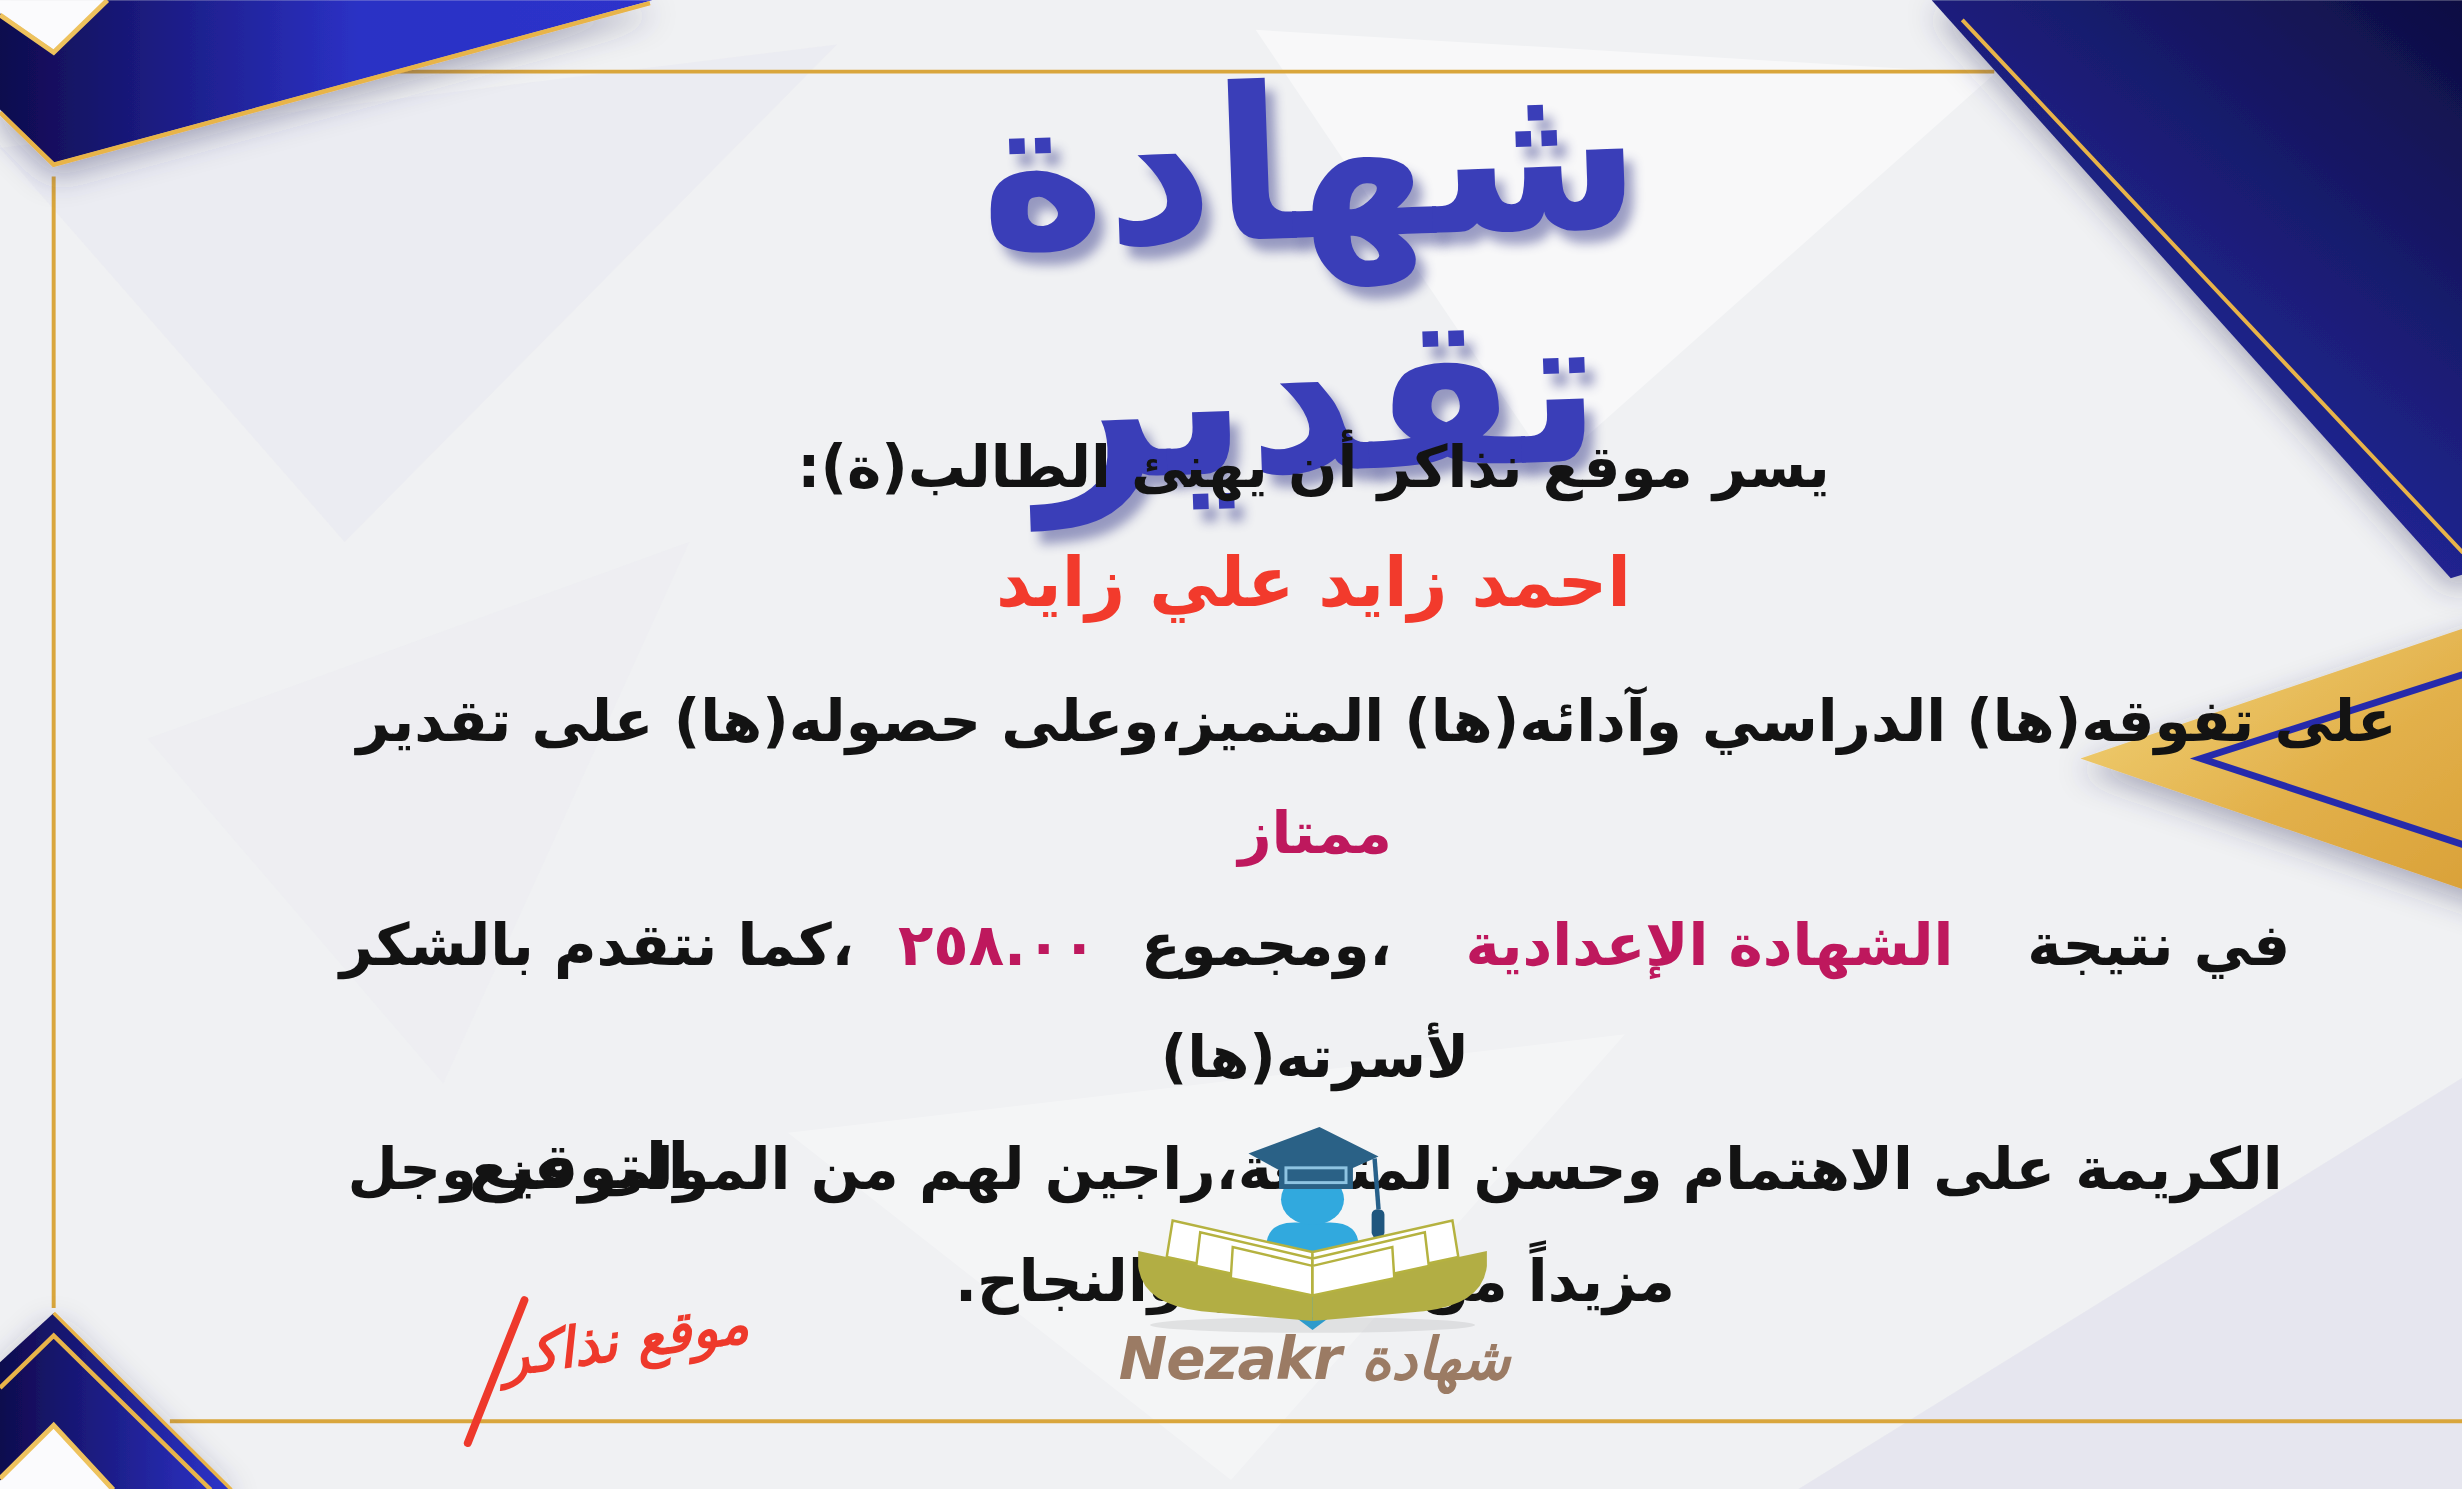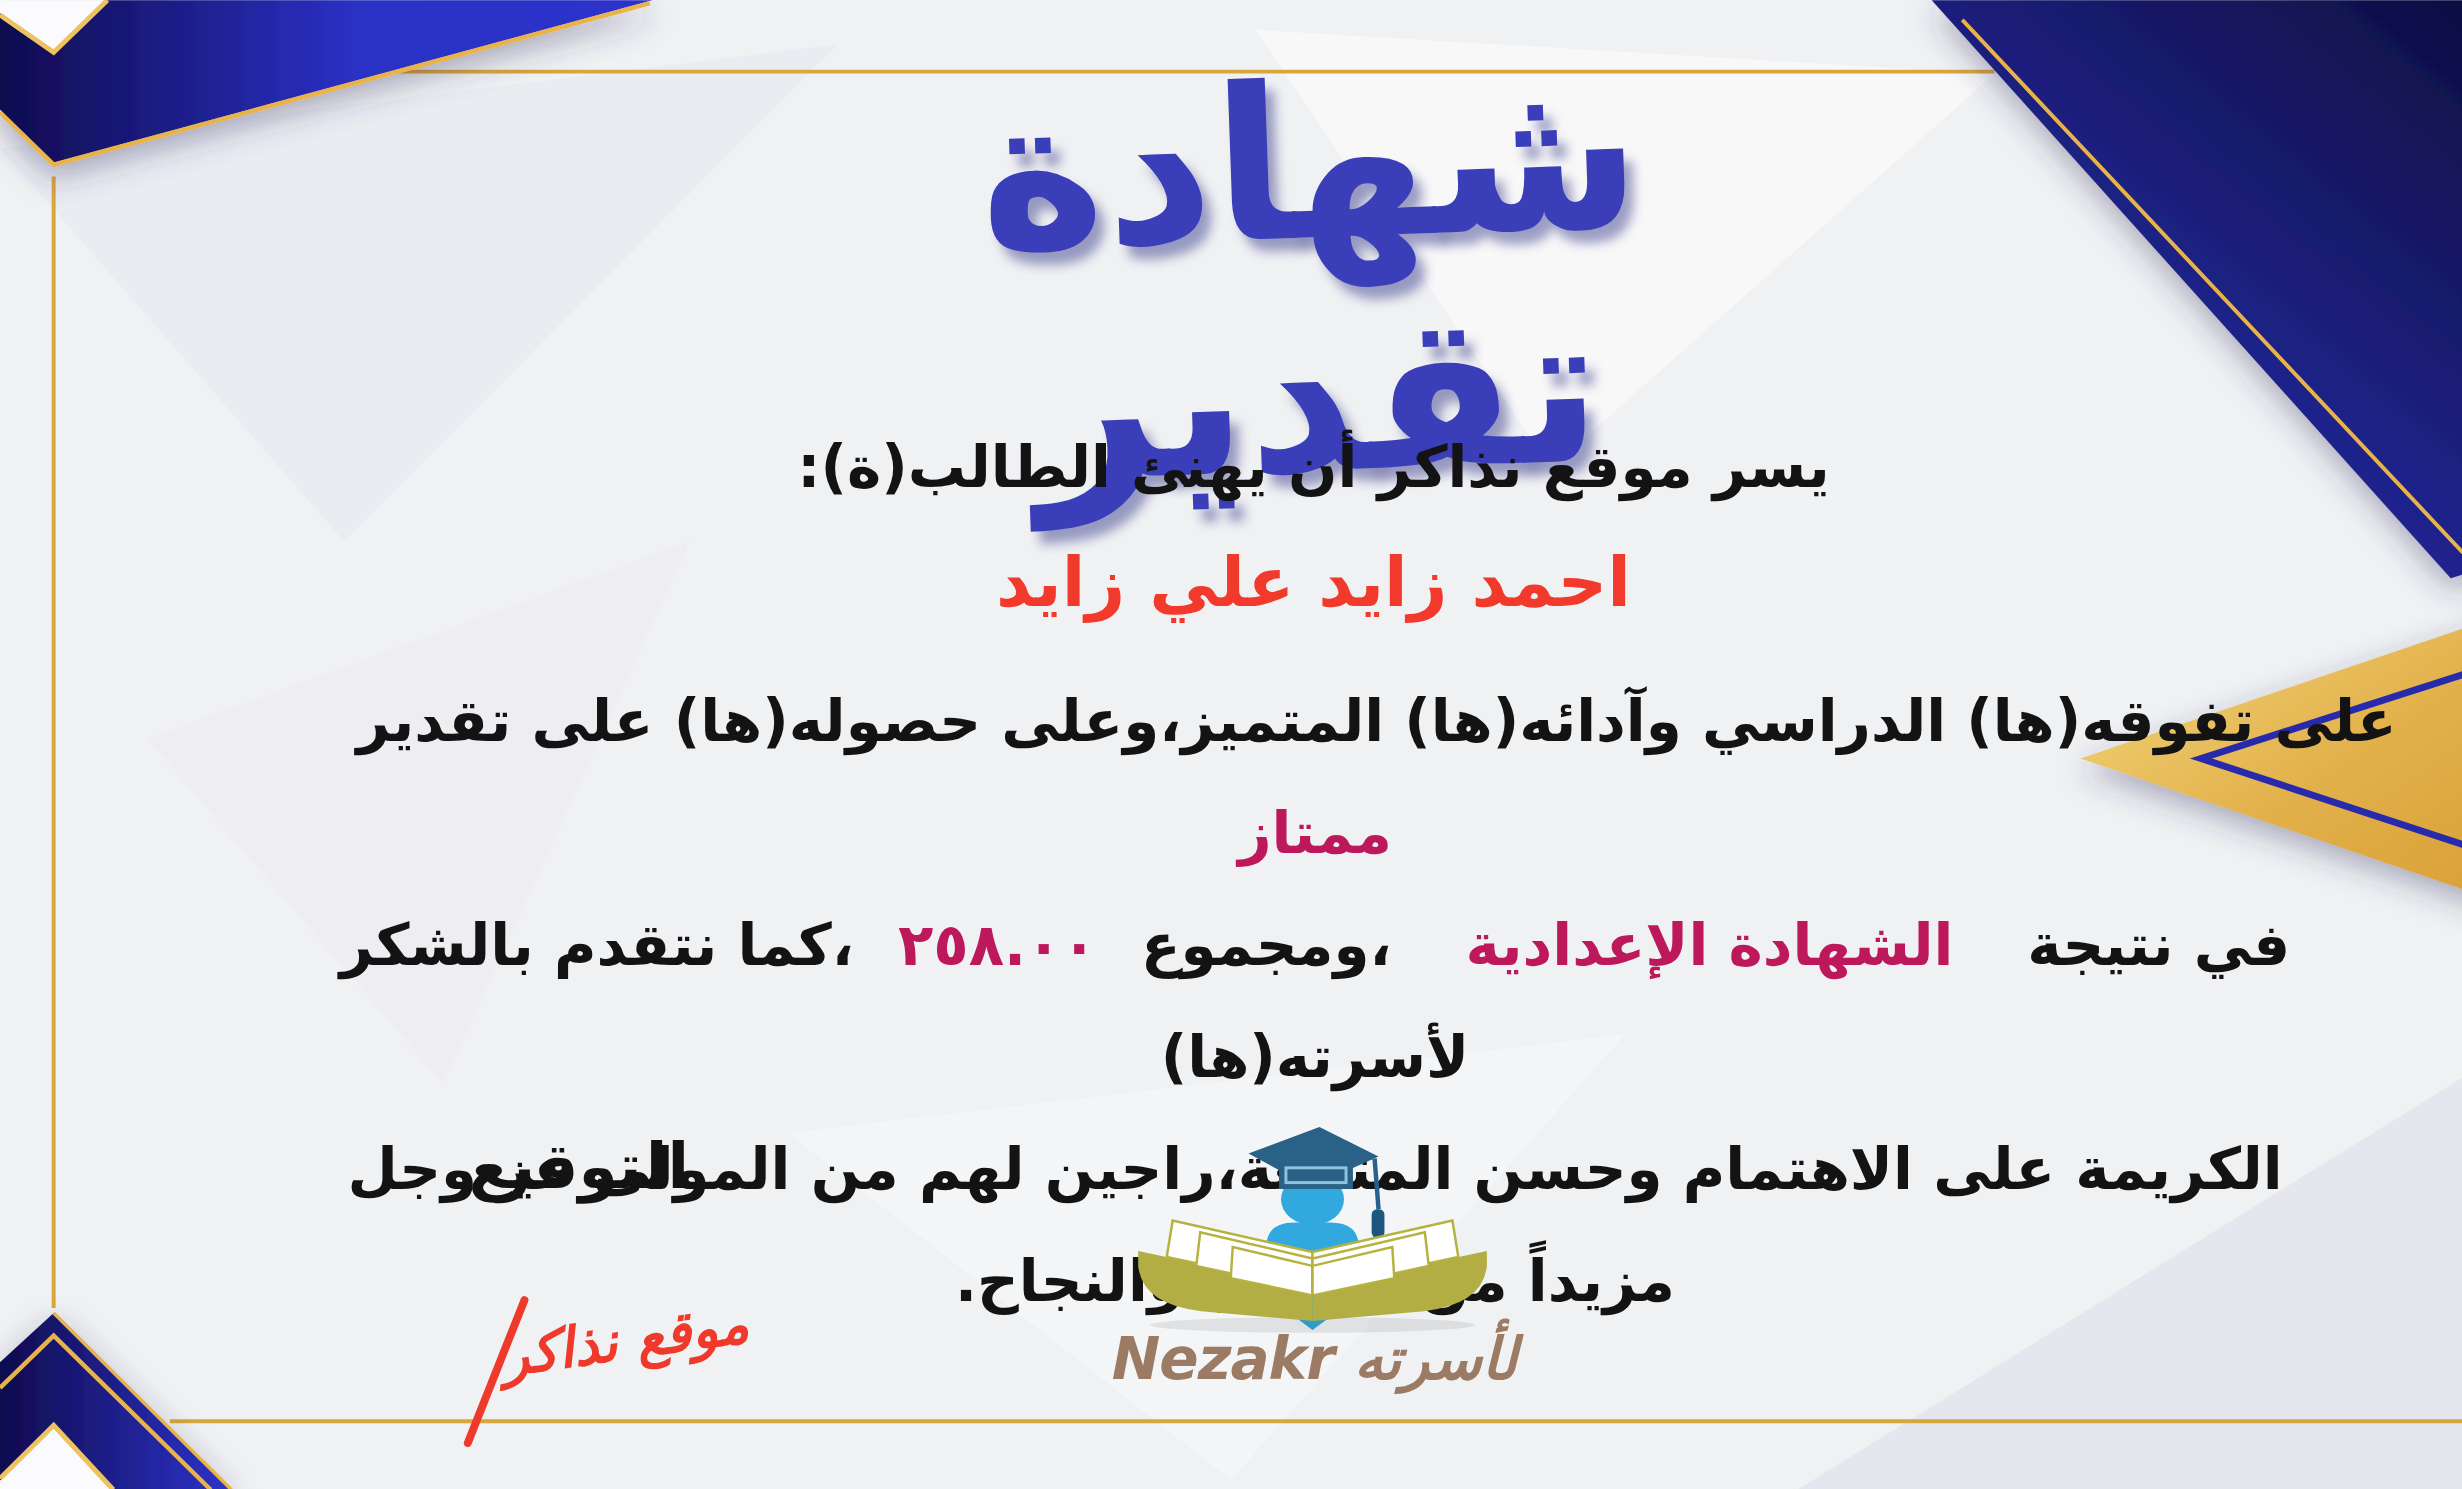--- a/index.html
+++ b/index.html
@@ -148,18 +148,18 @@
       <polygon points="466,345 170,282 182,208 466,272" fill="#ffffff" stroke="#b5b240" stroke-width="5"></polygon>
       <polygon points="466,352 230,300 238,232 466,285" fill="#ffffff" stroke="#b5b240" stroke-width="5"></polygon>
       <polygon points="466,360 300,325 304,262 466,300" fill="#ffffff" stroke="#b5b240" stroke-width="5"></polygon>
       <polygon points="466,345 762,282 750,208 466,272" fill="#ffffff" stroke="#b5b240" stroke-width="5"></polygon>
       <polygon points="466,352 702,300 694,232 466,285" fill="#ffffff" stroke="#b5b240" stroke-width="5"></polygon>
       <polygon points="466,360 632,325 628,262 466,300" fill="#ffffff" stroke="#b5b240" stroke-width="5"></polygon>
     </g>
   </svg>
 
   <div class="layer rtl logo-text">
-    <span>لأسرته</span>
+    <span>شهادة</span>
     <span>Nezakr</span>
   </div>
 
 </div>
 
 
 </body></html>

